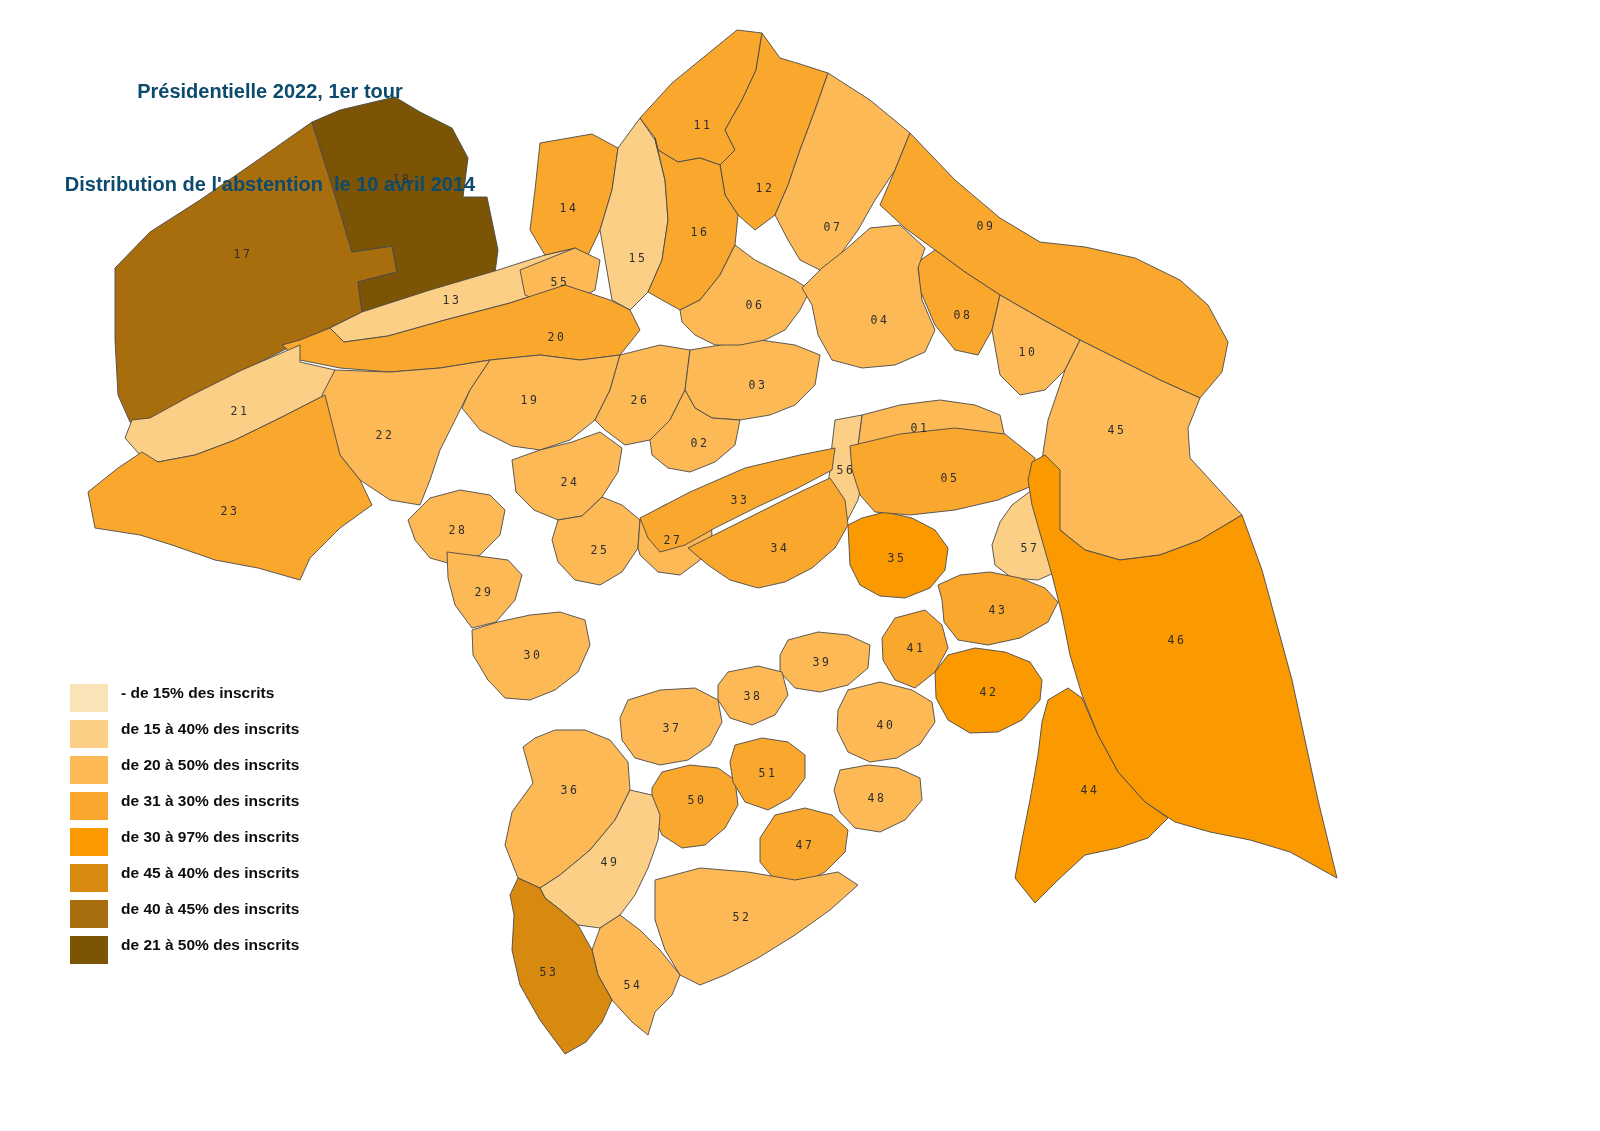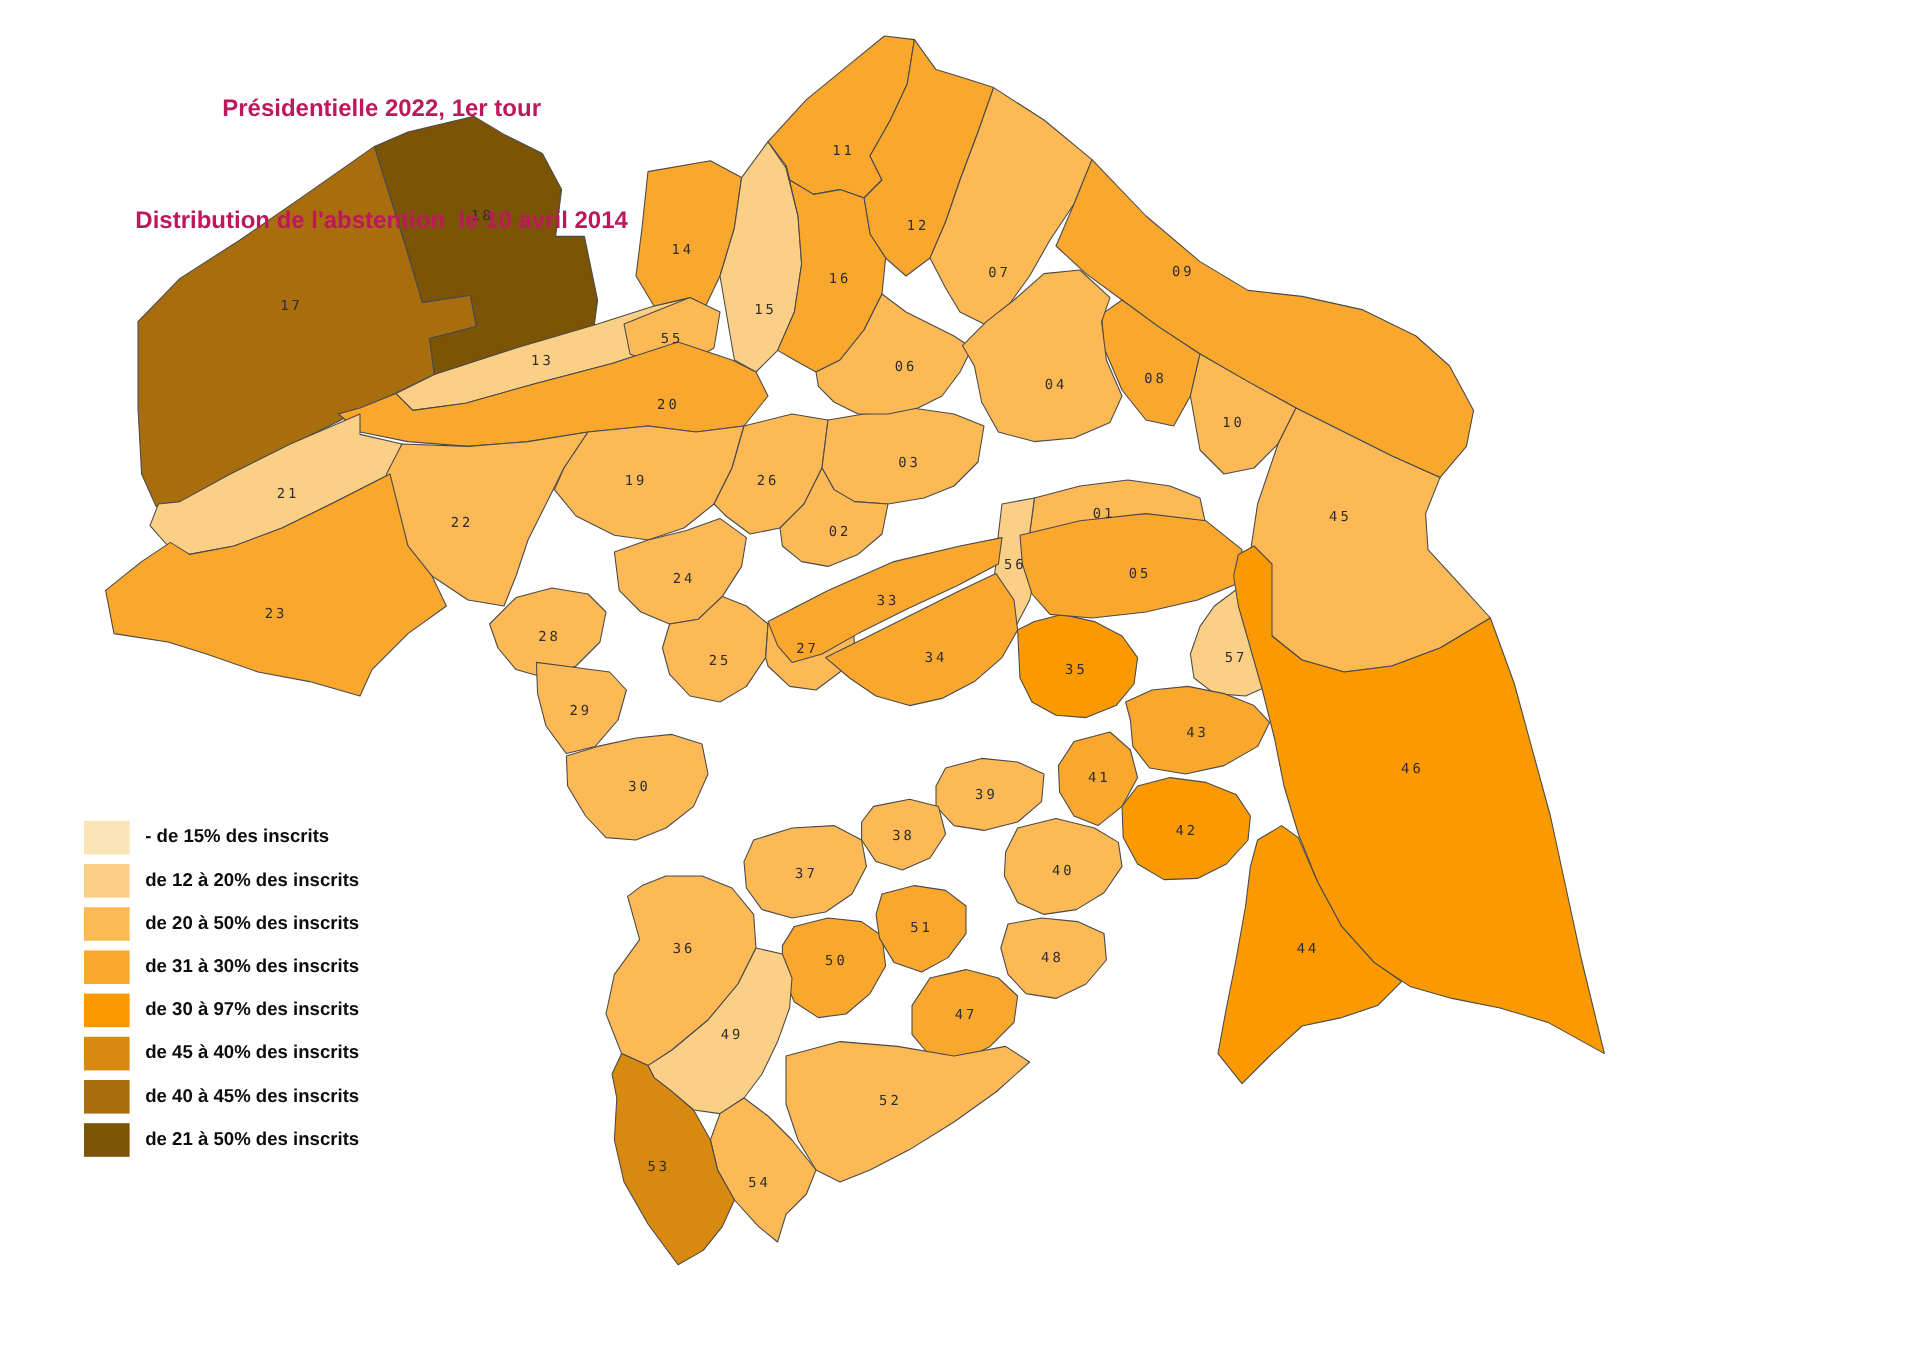--- a/index.html
+++ b/index.html
@@ -10,33 +10,31 @@
     overflow:hidden;
     font-family:"Liberation Sans", sans-serif;
   }
   .title{
     position:absolute;
     left:0px;top:14px;width:540px;
     text-align:center;
     font-weight:bold;
     font-size:20px;
     line-height:31px;
-    color:#be185d;
+    color:#0c4a6e;
     white-space:pre;
-    padding-left:48px;
   }
   .map-svg{position:absolute;left:0;top:0;width:1600px;height:1131px;}
   .legend{
     position:absolute;
     left:70px;top:684px;
     z-index:5;
   }
   .legend-row{
     display:flex;
-    align-items:center;
     height:28px;
     margin-bottom:8px;
   }
   .legend-swatch{
     width:38px;height:28px;
     flex:0 0 38px;
     margin-right:13px;
   }
   .legend-label{
     font-weight:bold;
@@ -175,21 +173,21 @@
     <div>Distribution de l'abstention  le 10 avril 2014</div>
   </div>
 
   <div class="legend">
       <div class="legend-row">
         <span class="legend-swatch" style="background: rgb(251, 227, 184);"></span>
         <span class="legend-label">- de 15% des inscrits</span>
       </div>
       <div class="legend-row">
         <span class="legend-swatch" style="background: rgb(252, 207, 135);"></span>
-        <span class="legend-label">de 12 à 20% des inscrits</span>
+        <span class="legend-label">de 15 à 40% des inscrits</span>
       </div>
       <div class="legend-row">
         <span class="legend-swatch" style="background: rgb(252, 185, 85);"></span>
         <span class="legend-label">de 20 à 50% des inscrits</span>
       </div>
       <div class="legend-row">
         <span class="legend-swatch" style="background: rgb(250, 167, 46);"></span>
         <span class="legend-label">de 31 à 30% des inscrits</span>
       </div>
       <div class="legend-row">

